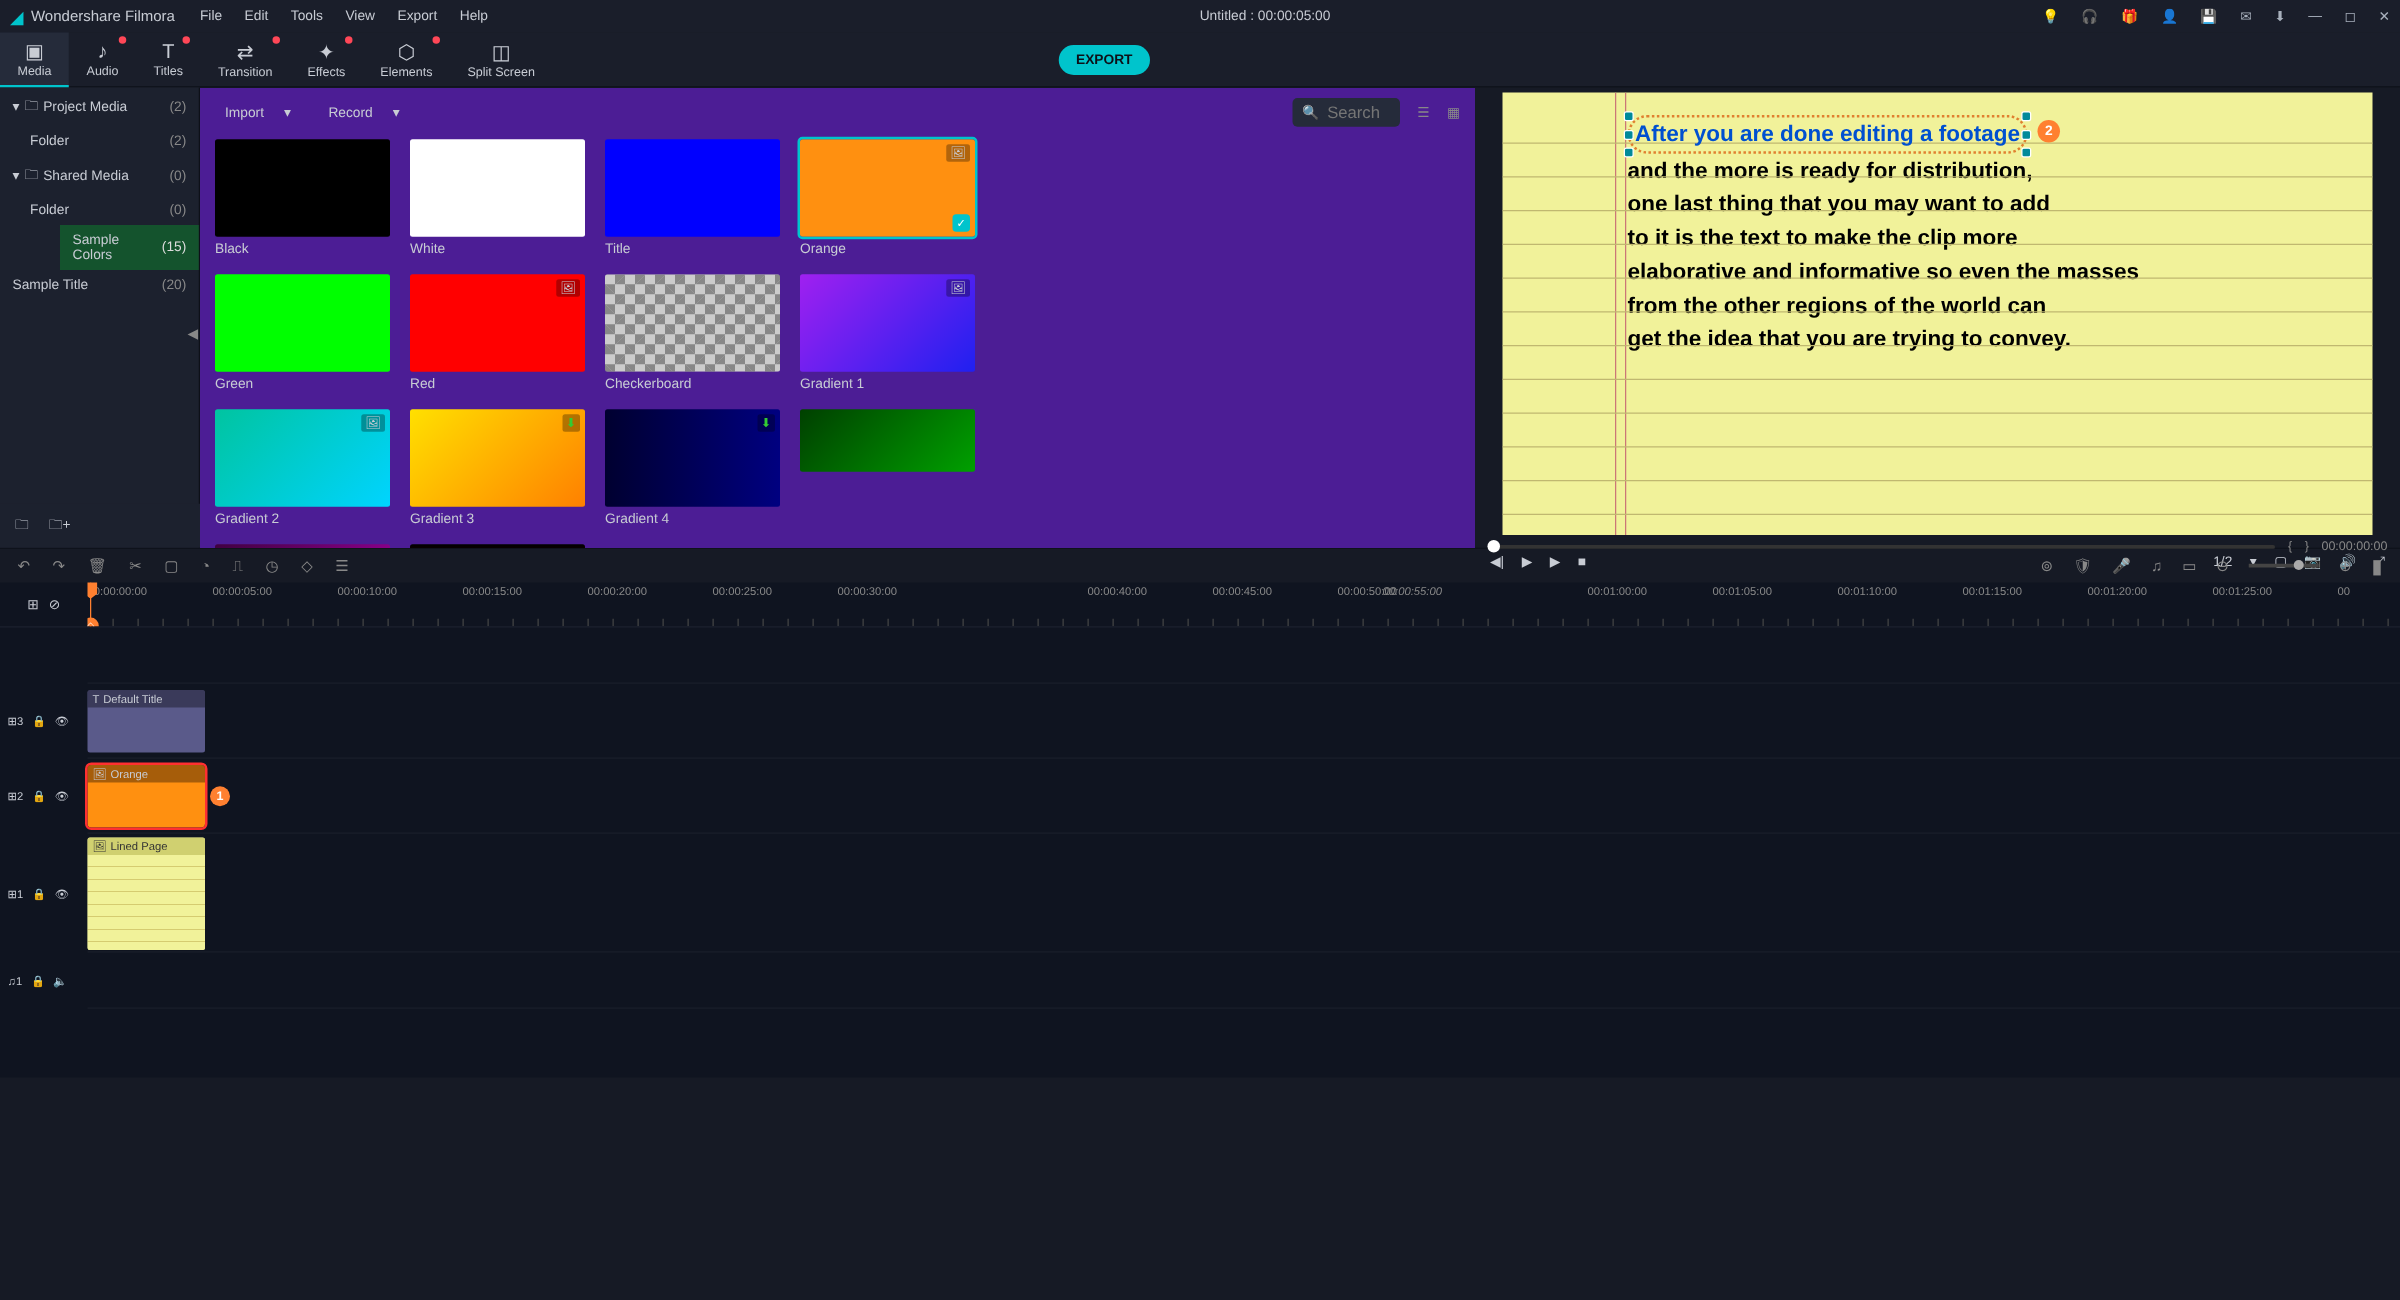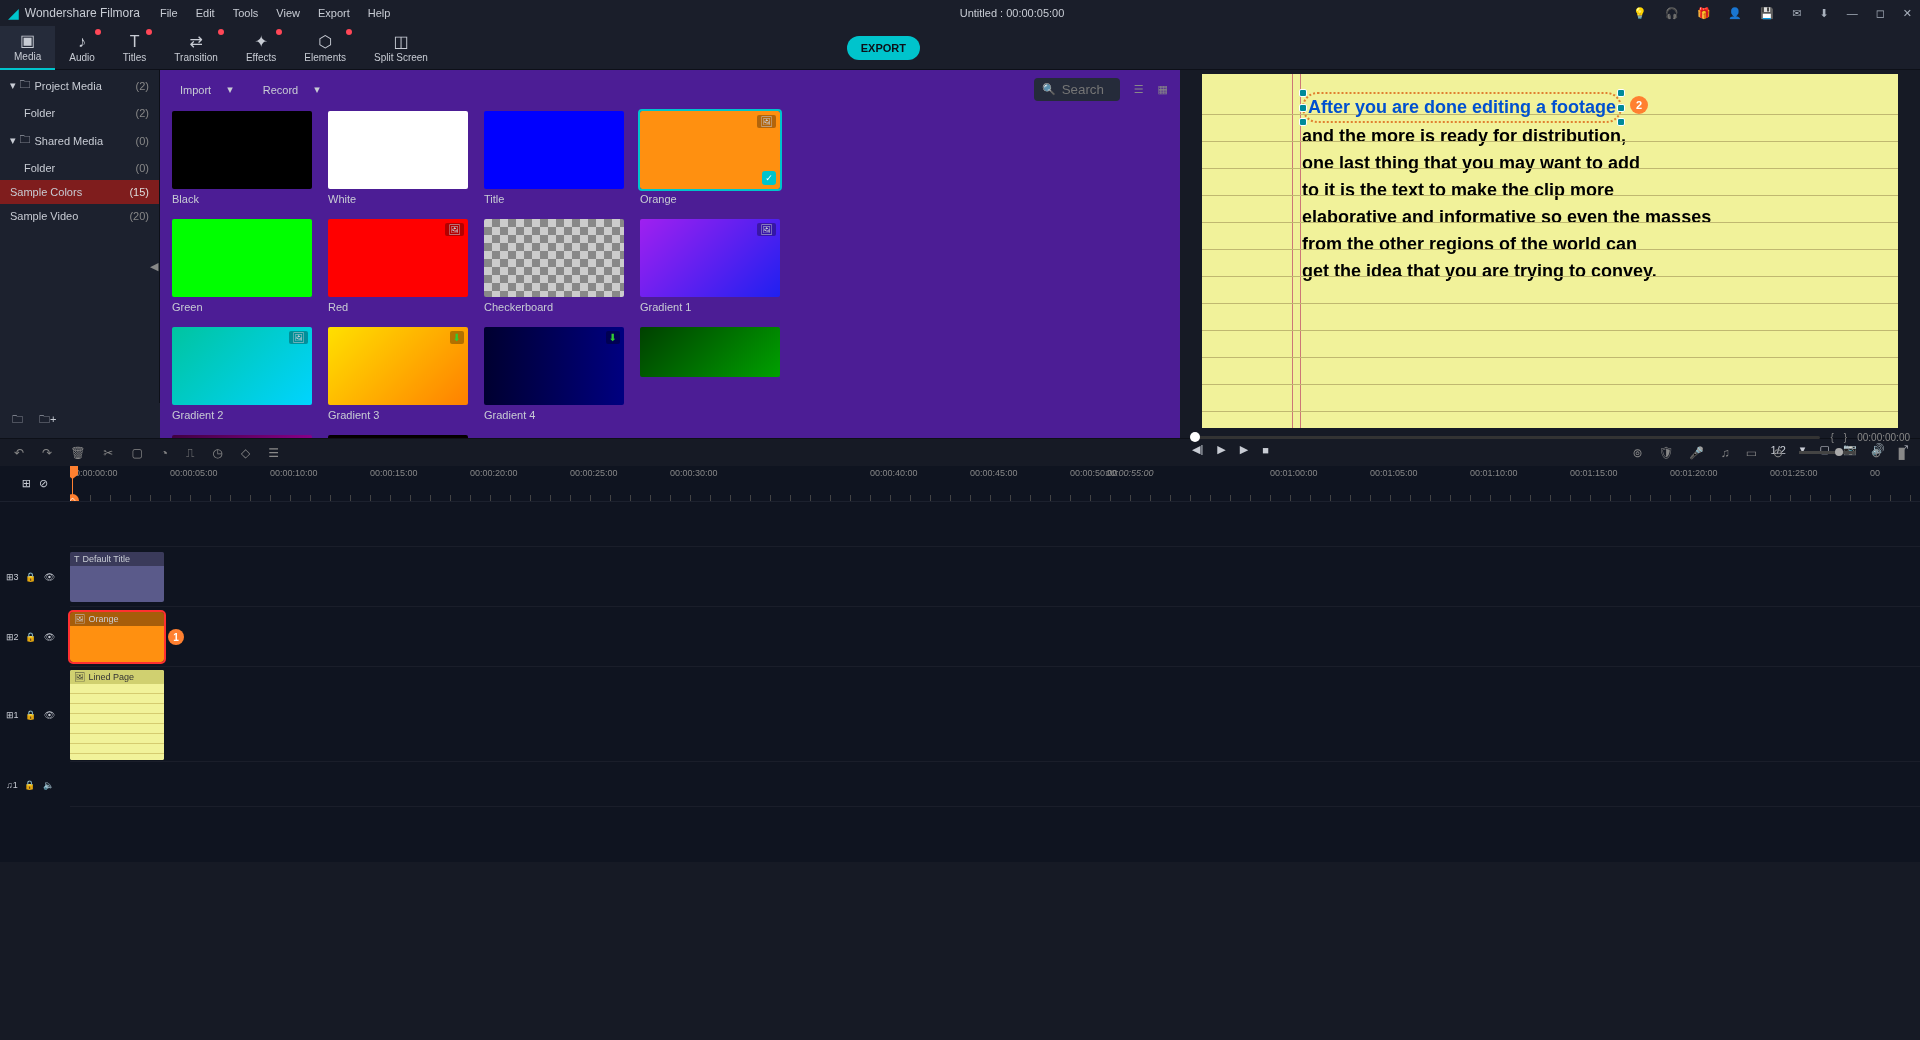--- a/index.html
+++ b/index.html
@@ -23,21 +23,21 @@
 .tab-label { font-size: 10px; }
 .notif-dot { position: absolute; top: 3px; right: 8px; width: 6px; height: 6px; background: #ff4757; border-radius: 50%; }
 .export-btn { position: absolute; right: 1000px; background: #00c4cc; color: #0d1018; border: none; padding: 6px 14px; border-radius: 14px; font-weight: 600; font-size: 11px; cursor: pointer; }
 
 
 .main-row { display: flex; height: 368px; }
 
 
 .sidebar { width: 160px; background: #1c212e; border-right: 1px solid #0d1018; }
 .side-row { display: flex; align-items: center; padding: 6px 10px; cursor: pointer; justify-content: space-between; }
-.side-row.active { background: #7f1d1d; }
+.side-row.active { background: #14532d; margin-left: 48px; }
 .side-row .left { display: flex; align-items: center; gap: 4px; }
 .side-count { color: #888; }
 .side-indent { padding-left: 24px; }
 .side-bottom { display: flex; gap: 16px; padding: 8px 12px; position: absolute; bottom: 0; width: 160px; background: #1c212e; }
 
 
 .media-panel { flex: 1; background: #4c1d95; padding: 8px 12px; overflow-y: auto; position: relative; }
 .media-header { display: flex; align-items: center; gap: 14px; margin-bottom: 10px; }
 .dropdown { display: flex; align-items: center; gap: 16px; background: transparent; cursor: pointer; padding: 4px 8px; }
 .search-box { display: flex; align-items: center; gap: 6px; background: #252b3a; padding: 4px 8px; border-radius: 4px; margin-left: auto; }
@@ -200,21 +200,21 @@
       </div>
     <div class="side-row side-indent">
         <span>Folder</span>
         <span class="side-count">(0)</span>
       </div>
     <div class="side-row active">
         <span>Sample Colors</span>
         <span class="side-count" style="color:#ddd">(15)</span>
       </div>
     <div class="side-row">
-        <span>Sample Video</span>
+        <span>Sample Title</span>
         <span class="side-count">(20)</span>
       </div>
     <div class="side-bottom">
       <span>🗀</span>
       <span>🗀+</span>
     </div>
   </div>
   <span class="collapse-handle">◀</span>
 
   <div class="media-panel">

